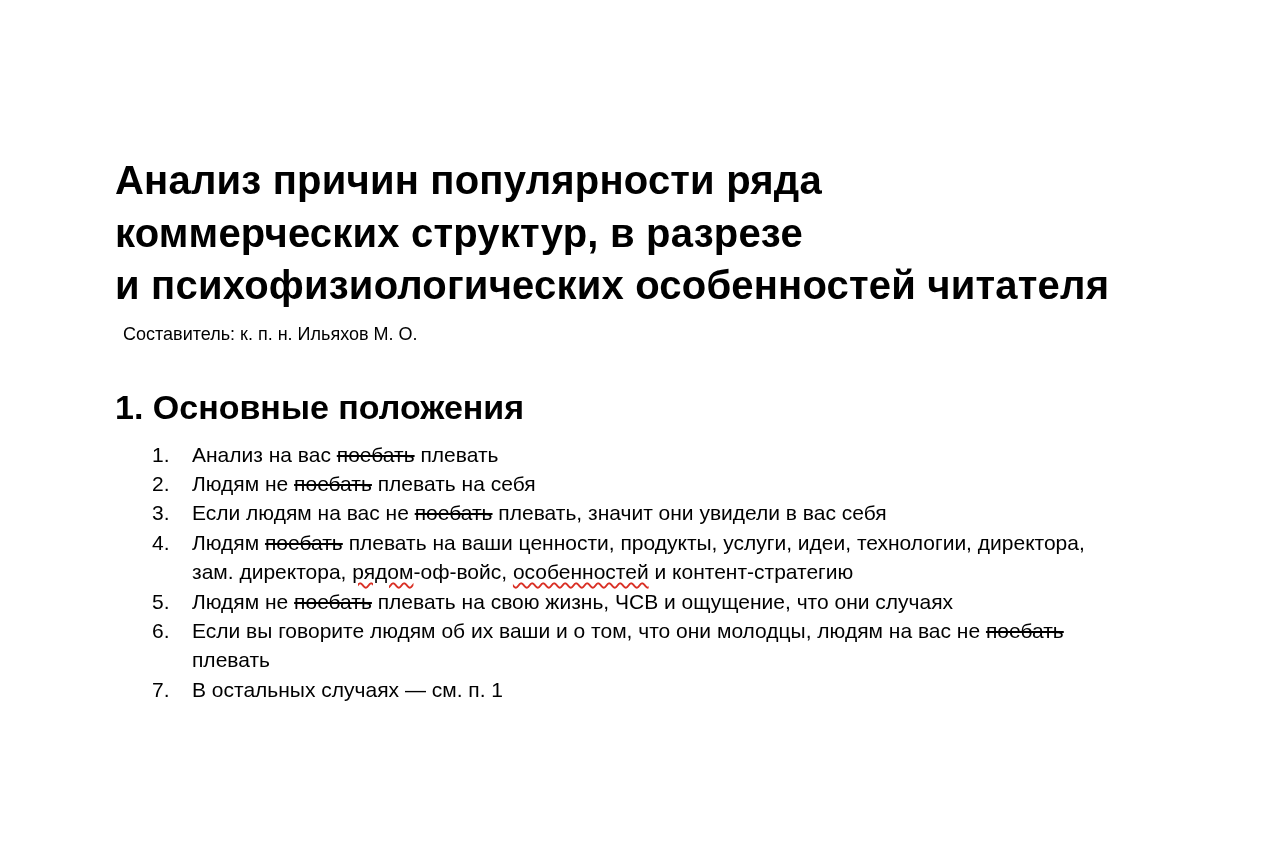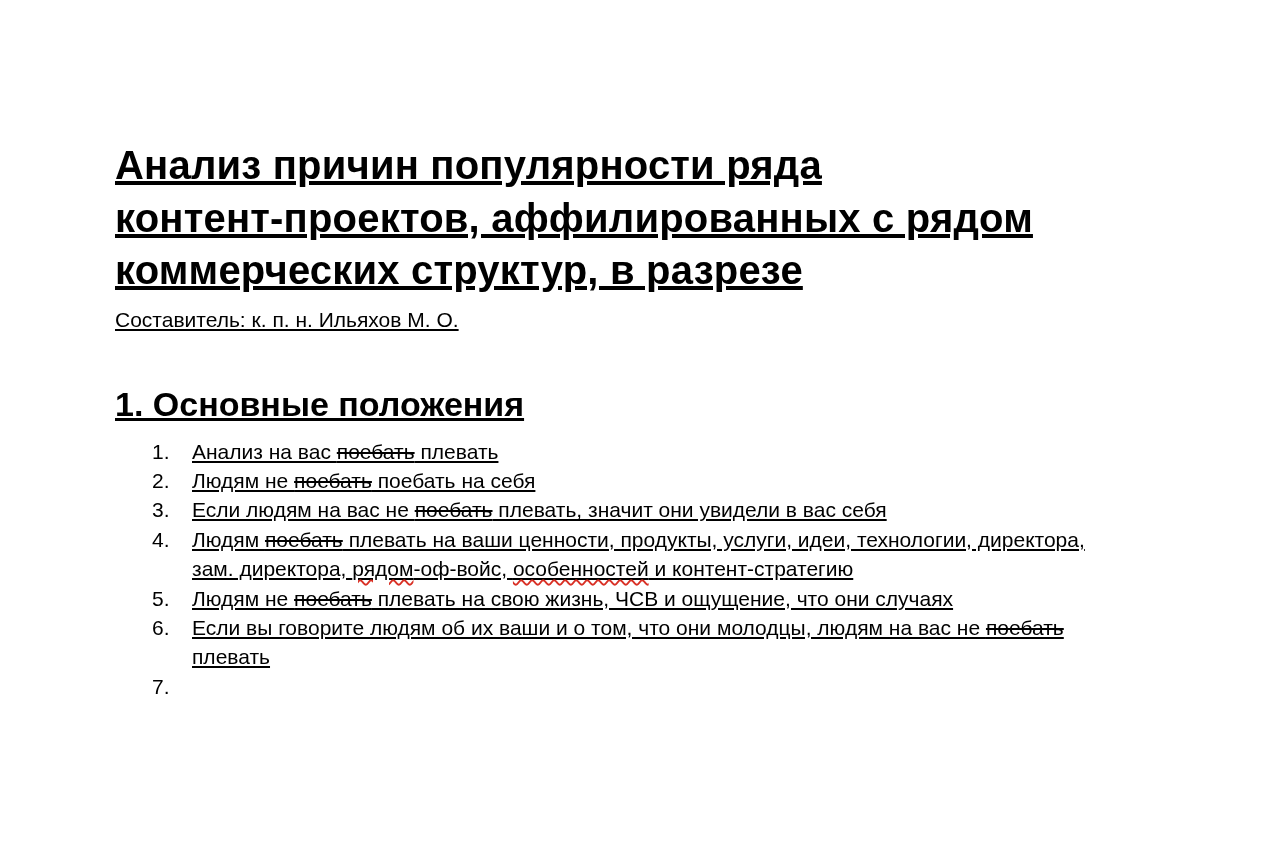--- a/index.html
+++ b/index.html
@@ -8,40 +8,39 @@
     width: 1280px;
     height: 863px;
     background: #ffffff;
     overflow: hidden;
     font-family: "Liberation Sans", sans-serif;
     color: #000000;
   }
   .doc {
     position: absolute;
     left: 115px;
-    top: 139px;
+    top: 154px;
     width: 1075px;
-    text-decoration: underline;
   }
   .title {
     font-size: 40px;
     font-weight: 700;
     line-height: 52.5px;
     letter-spacing: 0.2px;
   }
   .title-line {
     white-space: nowrap;
   }
   .byline {
-    margin: 8px 0 0 0;
-    font-size: 21px;
+    margin: 8px 0 0 8px;
+    font-size: 18px;
     line-height: 29px;
   }
   .heading {
-    margin: 48px 0 0 0;
+    margin: 36px 0 0 0;
     font-size: 34px;
     font-weight: 700;
     line-height: 44px;
   }
   ol.list {
     list-style: none;
     margin: 11px 0 0 0;
     padding: 0;
     font-size: 21px;
     line-height: 29.4px;
@@ -68,27 +67,27 @@
     text-decoration-thickness: 1.5px;
     text-underline-offset: 3px;
   }
 </style>
 </head>
 <body>
 
 <div class="doc">
   <div class="title" id="title-block">
       <div class="title-line">Анализ причин популярности ряда</div>
-      <div class="title-line">контент-проектов, аффилированных с рядом</div>
       <div class="title-line">коммерческих структур, в разрезе</div>
+      <div class="title-line">и психофизиологических особенностей читателя</div>
     </div>
   <p class="byline">Составитель: к. п. н. Ильяхов М. О.</p>
   <h2 class="heading">1. Основные положения</h2>
   <ol class="list" id="list-block">
       <li><span class="num">1.</span><span>Анализ на вас </span><span class="strike">поебать</span><span> плевать</span></li>
-      <li><span class="num">2.</span><span>Людям не </span><span class="strike">поебать</span><span> поебать на себя</span></li>
+      <li><span class="num">2.</span><span>Людям не </span><span class="strike">поебать</span><span> плевать на себя</span></li>
       <li><span class="num">3.</span><span>Если людям на вас не </span><span class="strike">поебать</span><span> плевать, значит они увидели в вас себя</span></li>
       <li><span class="num">4.</span><span>Людям </span><span class="strike">поебать</span><span> плевать на ваши ценности, продукты, услуги, идеи, технологии, директора,</span><br><span>зам. директора, </span><span class="misspelled">рядом</span><span>-оф-войс, </span><span class="misspelled">особенностей</span><span> и контент-стратегию</span></li>
       <li><span class="num">5.</span><span>Людям не </span><span class="strike">поебать</span><span> плевать на свою жизнь, ЧСВ и ощущение, что они случаях</span></li>
       <li><span class="num">6.</span><span>Если вы говорите людям об их ваши и о том, что они молодцы, людям на вас не </span><span class="strike">поебать</span><br><span>плевать</span></li>
-      <li><span class="num">7.</span></li>
+      <li><span class="num">7.</span><span>В остальных случаях — см. п. 1</span></li>
     </ol>
 </div>
 
 </body></html>

